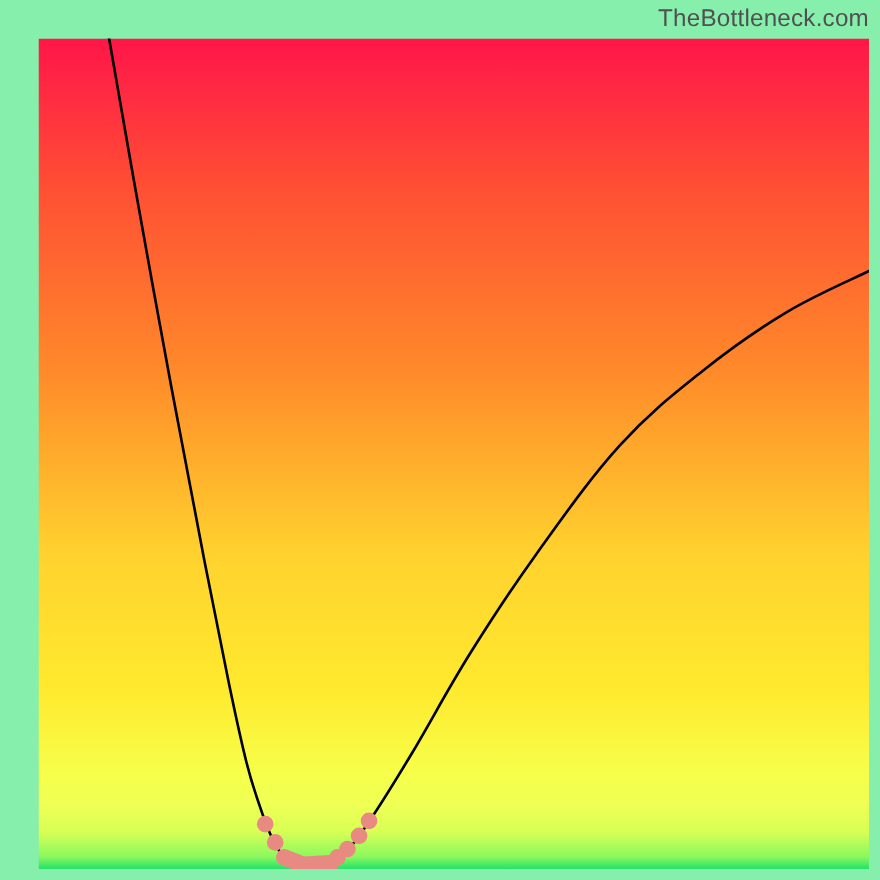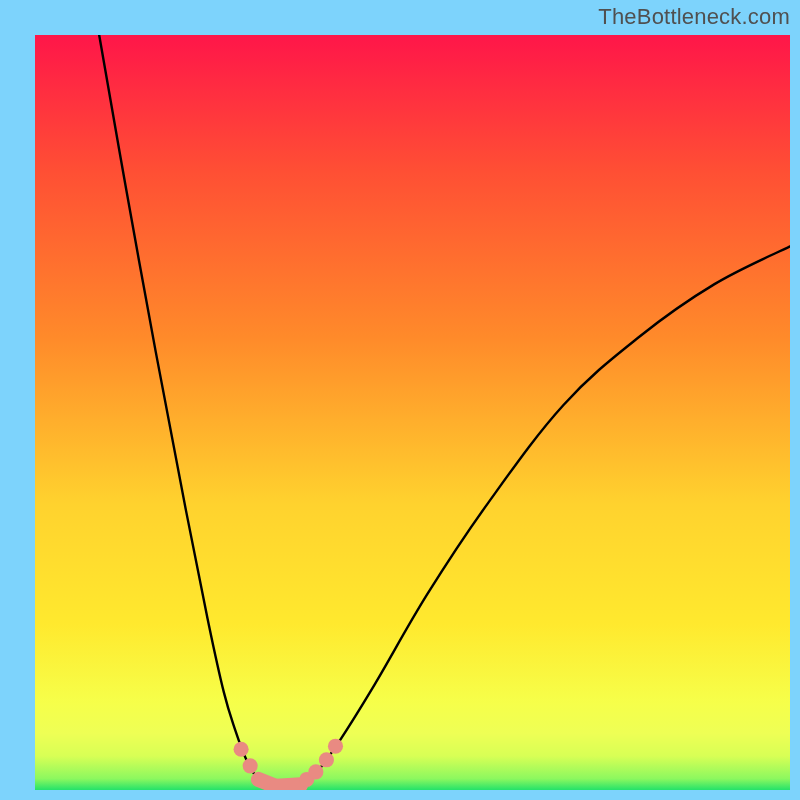--- a/index.html
+++ b/index.html
@@ -8,21 +8,21 @@
     width: 800px;
     height: 800px;
     background: #000;
     overflow: hidden;
     font-family: Arial, Helvetica, sans-serif;
   }
   .outer {
     position: relative;
     width: 800px;
     height: 800px;
-    background: #7dd3fc;
+    background: #86efac;
   }
   .watermark {
     position: absolute;
     top: 4px;
     right: 10px;
     color: #505050;
     font-size: 22px;
     font-weight: 500;
     letter-spacing: 0.2px;
     user-select: none;

